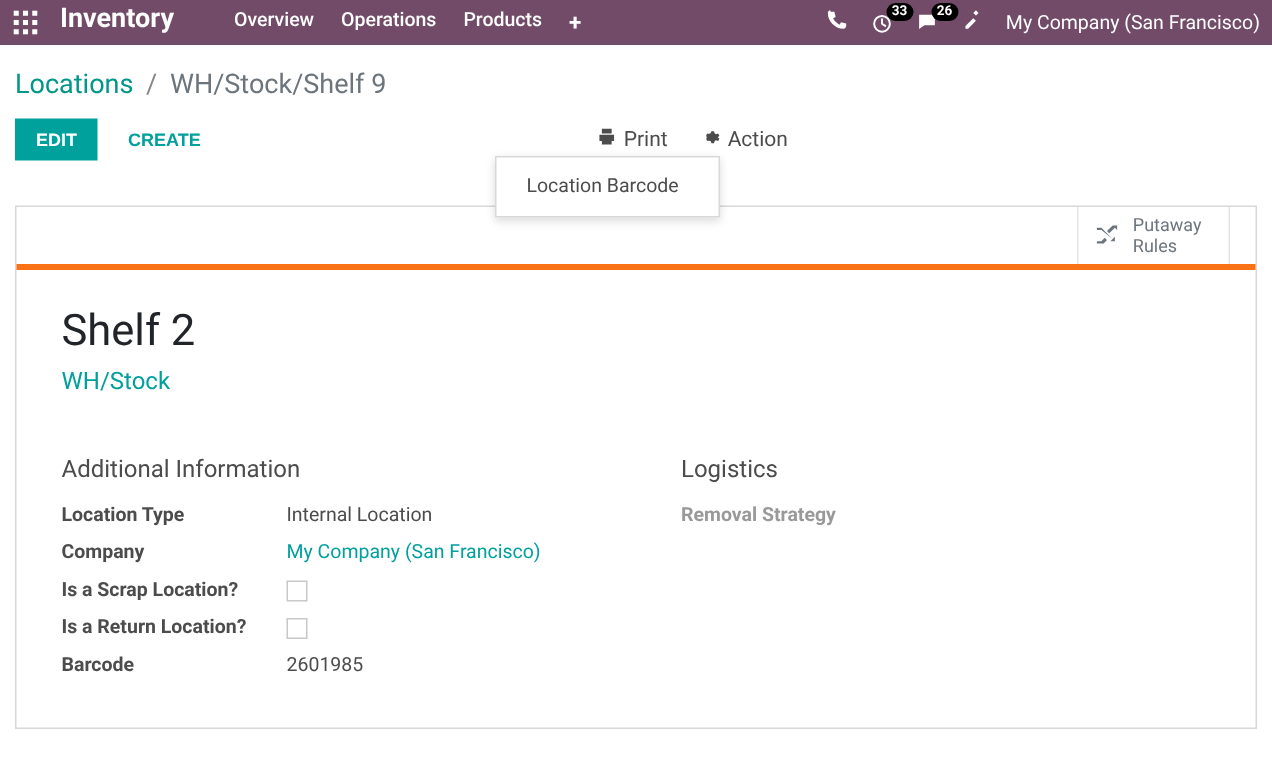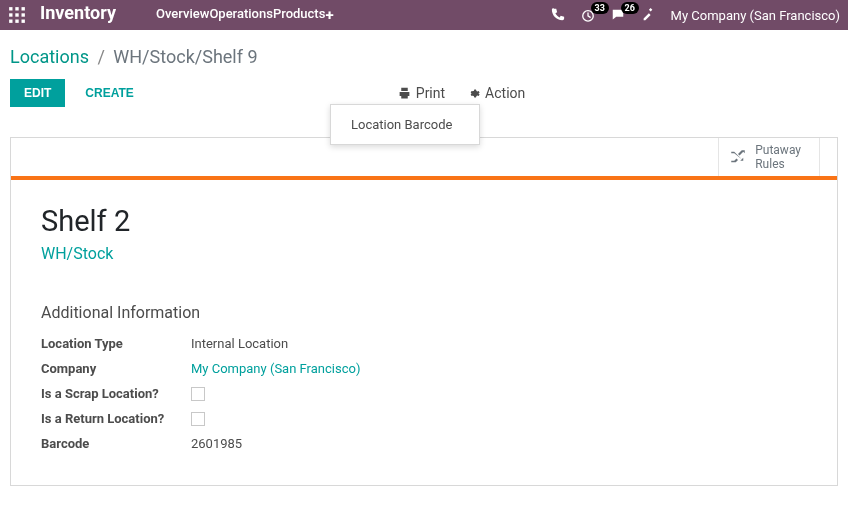--- a/index.html
+++ b/index.html
@@ -3,38 +3,38 @@
 <meta charset="utf-8">
 <style>
 * { margin: 0; padding: 0; box-sizing: border-box; }
 body { font-family: -apple-system, BlinkMacSystemFont, "Segoe UI", Roboto, Helvetica, Arial, sans-serif; font-size: 13px; color: #4c4c4c; background: #fff; width: 848px; height: 522px; overflow: hidden; position: relative; }
 
 
 .topnav { background: #714b67; height: 30px; display: flex; align-items: center; padding: 4px 8px; color: #fff; }
 .topnav .apps-icon { width: 18px; height: 18px; margin-right: 14px; display: flex; align-items: center; justify-content: center; }
 .topnav .apps-icon svg { fill: #fff; }
 .topnav .brand { font-size: 18px; font-weight: 700; margin-right: 40px; margin-top:-6px; }
-.topnav .menu { display: flex; font-size: 13px; font-weight:500; }
+.topnav .menu { display: flex; gap: 18px; font-size: 13px; font-weight:500; }
 .topnav .menu span { cursor: pointer; }
 .topnav .right { margin-left: auto; display: flex; align-items: center; gap: 16px; font-size: 13px; }
 .topnav .badge-wrap { position: relative; display:flex; align-items:center; }
 .topnav .badge { position:absolute; top:-6px; left:10px; background:#000000; color:#fff; font-size:9px; font-weight:700; padding:1px 4px; border-radius:8px; }
 .topnav svg.ico { width:14px; height:14px; fill:#fff; }
 
 
 .control-panel { padding: 8px 10px 0 10px; }
 .breadcrumb { font-size: 18px; color: #6c757d; margin: 8px 0 12px 0; }
 .breadcrumb a { color: #009688; text-decoration: none; }
 .breadcrumb .sep { margin: 0 4px; color:#888; }
 
 .btn-row { display:flex; align-items: center; }
 .btn-edit { background:#00a09d; color:#fff; border:none; padding:7px 14px; font-weight:700; font-size:12px; cursor:pointer; }
 .btn-create { color:#00a09d; font-weight:700; font-size:12px; background:none; border:none; padding:7px 14px; margin-left:6px; cursor:pointer; }
 .toolbar-right { margin-left: 250px; display:flex; gap:22px; align-items:center; color:#4c4c4c; font-size:14px; }
-.toolbar-right .tb-item { display:flex; align-items:center; gap:5px; cursor:pointer; }
+.toolbar-right .tb-item { display:flex; gap:5px; cursor:pointer; }
 .toolbar-right svg { width:13px; height:13px; fill:#4c4c4c; }
 
 
 .dropdown { position:absolute; left:330px; top:104px; background:#fff; border:1px solid #d8d8d8; box-shadow:0 2px 6px rgba(0,0,0,0.15); min-width:150px; padding:4px 0; z-index:100; }
 .dropdown .item { padding:8px 20px; font-size:13px; color:#4c4c4c; cursor:pointer; white-space:nowrap; }
 
 
 .sheet-wrap { margin: 30px 10px 0 10px; border:1px solid #d8d8d8; background:#fff; position:relative; }
 .button-box { display:flex; justify-content:flex-end; border-bottom:4px solid #f97316; height:42px; }
 .stat-btn { border-left:1px solid #e5e5e5; padding:4px 18px 4px 10px; display:flex; align-items:center; gap:8px; cursor:pointer; color:#6c757d; font-size:12px; }
@@ -171,15 +171,21 @@
         <div class="fieldrow">
           <div class="lbl">Is a Return Location?</div>
           <div class="checkbox-empty"></div>
         </div>
         <div class="fieldrow">
           <div class="lbl">Barcode</div>
           <div class="val">2601985</div>
         </div>
       </div>
 
+      <div class="col">
+        <div class="section-h">Logistics</div>
+        <div class="fieldrow">
+          <div class="muted">Removal Strategy</div>
+        </div>
+      </div>
     </div>
   </div>
 </div>
 
 </body></html>

